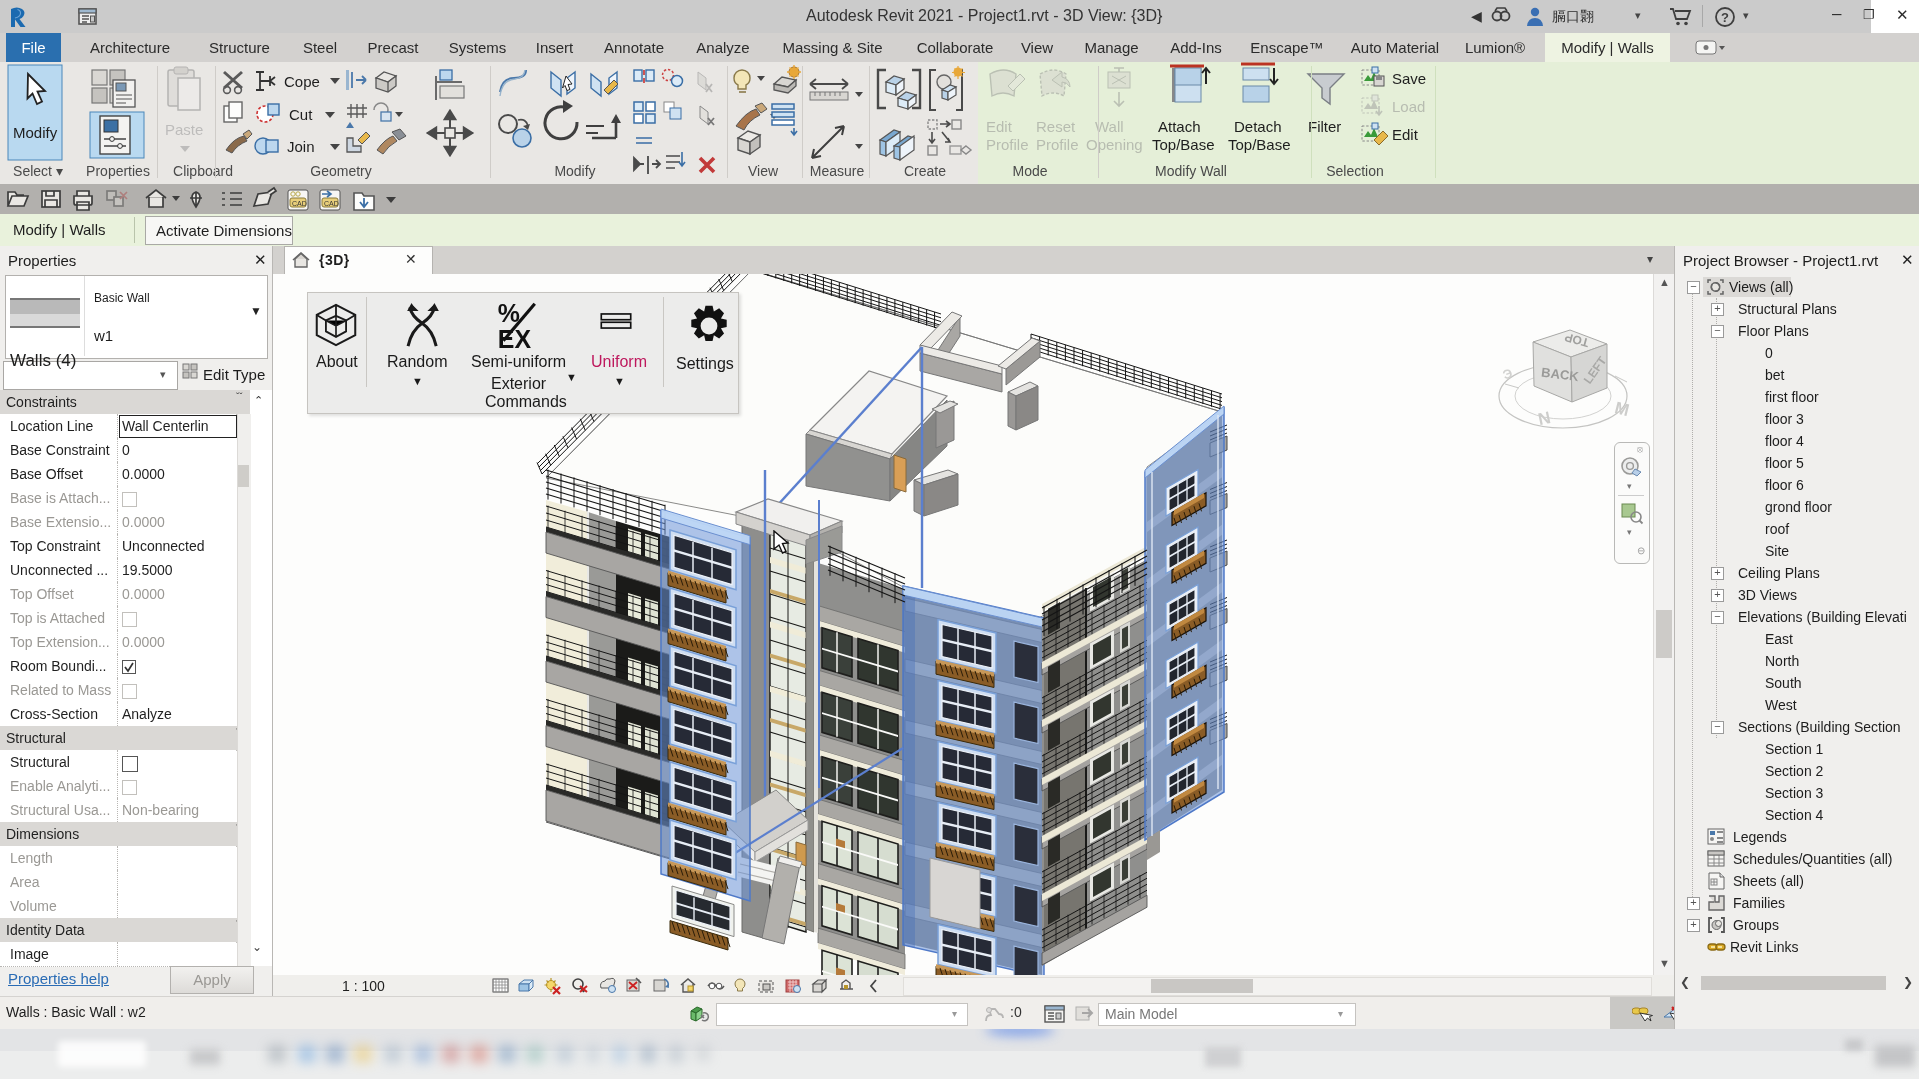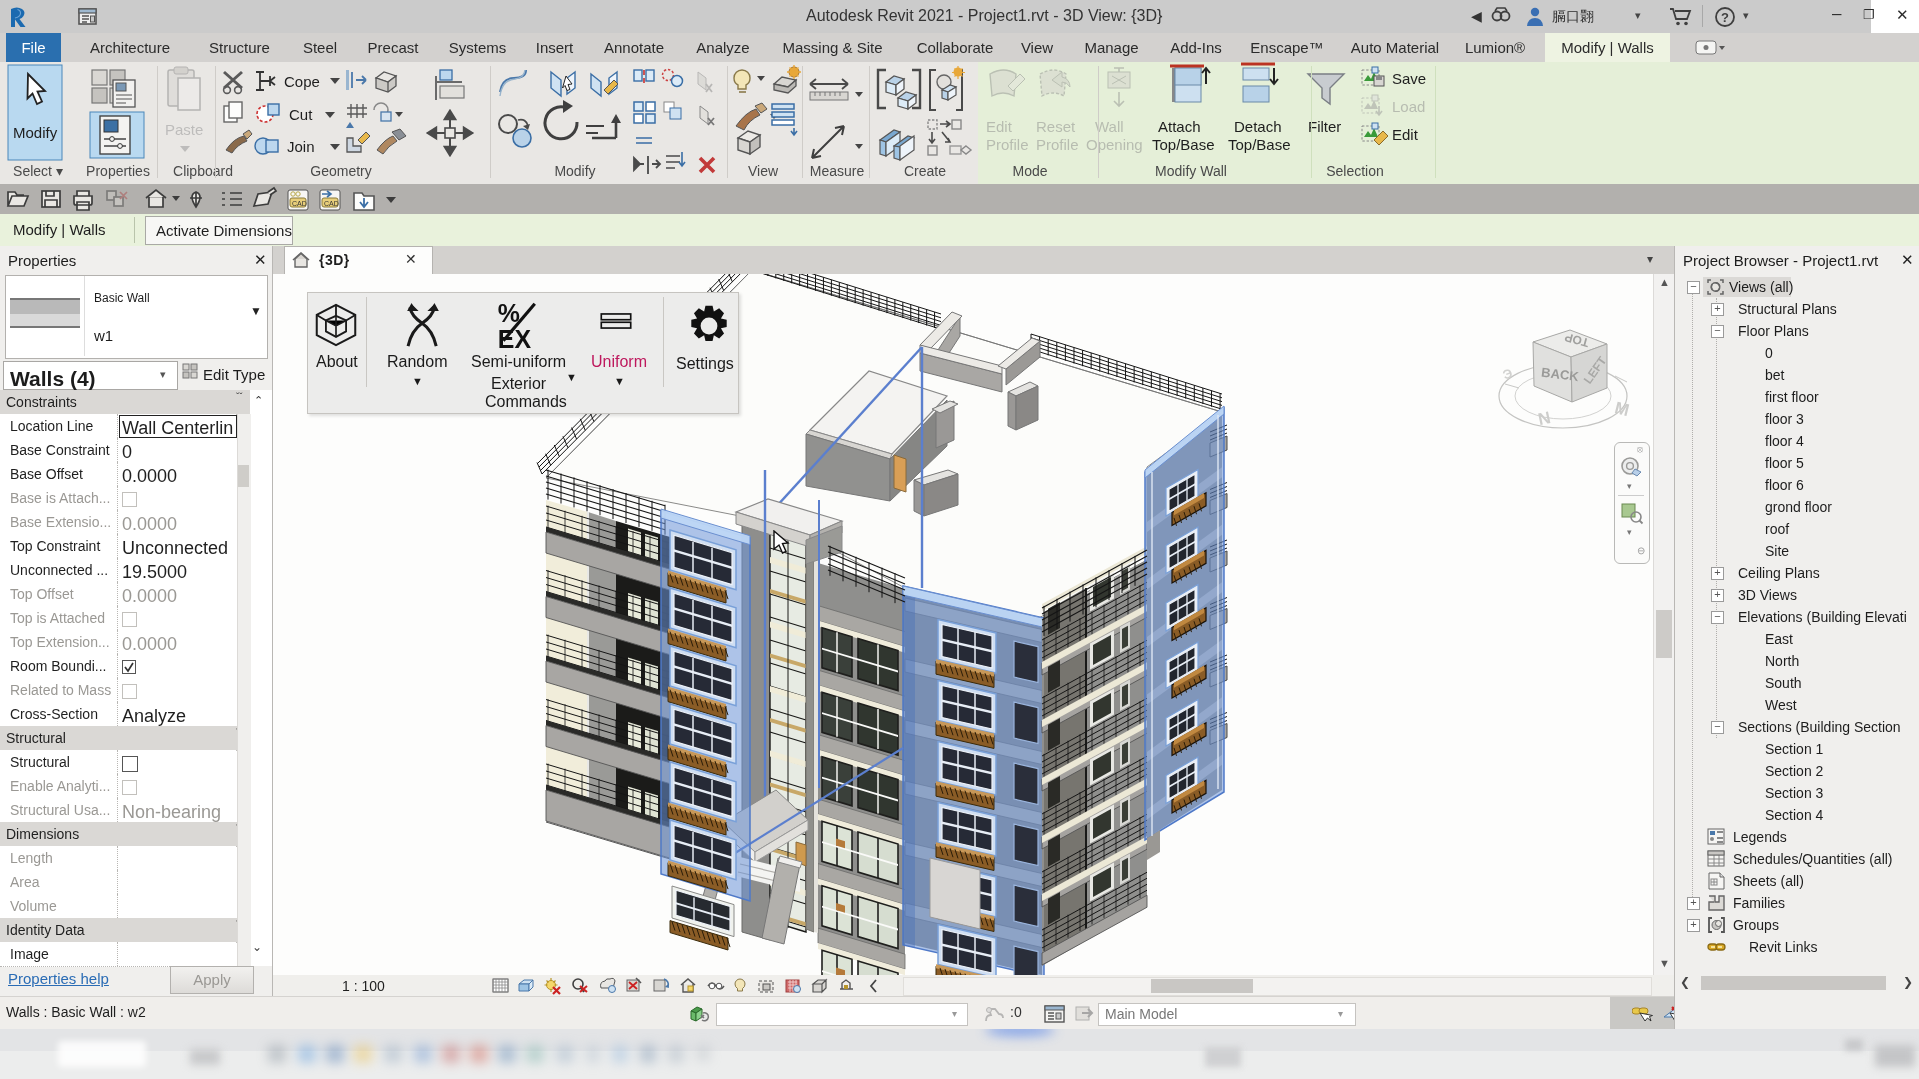--- a/index.html
+++ b/index.html
@@ -22,21 +22,21 @@
 #vtabs{left:273px;top:246px;width:1401px;height:28px;background:#d3d1ce;}
 #canvas{left:273px;top:274px;width:1380px;height:701px;background:#fdfdfc;}
 #vscroll{left:1653px;top:274px;width:21px;height:701px;background:#f2f1f0;border-left:1px solid #dcdad8;}
 #viewbar{left:273px;top:975px;width:1401px;height:21px;background:#f0efec;}
 #statusbar{left:0;top:996px;width:1919px;height:33px;background:#f0eeeb;border-top:1px solid #d5d3d0;}
 #taskbar{left:0;top:1029px;width:1919px;height:50px;background:#e8e9ea;overflow:hidden;}
 
 .prow{position:absolute;left:0;width:236px;height:24px;background:#fff;border-bottom:1px dotted #b8b6b3;}
 .phead{position:absolute;left:0;width:250px;height:24px;background:#dad8d5;border-bottom:1px solid #c2c0bd;}
 .plbl{position:absolute;left:10px;top:4px;font-size:14px;color:#1f1f1f;}
-.pval{position:absolute;left:122px;top:4px;font-size:18px;color:#1f1f1f;}
+.pval{position:absolute;left:122px;top:4px;font-size:14px;color:#1f1f1f;}
 .gray{color:#9a9894 !important;}
 .cell-sep{position:absolute;left:117px;top:0;width:1px;height:24px;border-left:1px dotted #b8b6b3;}
 
 .trow{position:absolute;font-size:14px;color:#1d1d1d;height:22px;line-height:22px;}
 .pm{position:absolute;width:11px;height:11px;background:#fff;border:1px solid #9a9a9a;font-size:11px;line-height:9px;text-align:center;color:#555;}
 </style></head>
 <body>
 
 <div class="abs" id="titlebar">
   <svg class="abs" style="left:8px;top:5px" width="24" height="24" viewBox="0 0 24 24">
@@ -446,21 +446,21 @@
 
   <div class="abs" style="left:5px;top:29px;width:261px;height:82px;background:#fff;border:1px solid #b3b1ae;"></div>
   <div class="abs" style="left:6px;top:30px;width:78px;height:80px;background:#fff;border-right:1px solid #ddd;"></div>
   <div class="abs" style="left:10px;top:52px;width:70px;height:14px;background:#b9b9b9;border-top:2px solid #777;border-bottom:1px solid #777;"></div>
   <div class="abs" style="left:10px;top:68px;width:70px;height:12px;background:#d9d9d9;border-bottom:2px solid #777;"></div>
   <div class="tx" style="left:94px;top:45px;font-size:12px;color:#1c1c1c;">Basic Wall</div>
   <div class="tx" style="left:94px;top:66px;font-size:15px;color:#1c1c1c;margin-top:15px;">w1</div>
   <div class="tx" style="left:250px;top:58px;font-size:12px;color:#222;">▼</div>
 
   <div class="abs" style="left:3px;top:115px;width:173px;height:27px;background:#fff;border:1px solid #a9a7a4;"></div>
-  <div class="tx" style="left:10px;top:121px;font-size:21px;color:#1c1c1c;font-weight:bold;">Walls (4)</div>
+  <div class="tx" style="left:10px;top:105px;font-size:17px;color:#1c1c1c;">Walls (4)</div>
   <div class="tx" style="left:160px;top:122px;font-size:11px;color:#555;">▾</div>
   <svg class="abs" style="left:182px;top:117px" width="17" height="17" viewBox="0 0 17 17">
       <g fill="#d9d7d3" stroke="#777">
         <rect x="1" y="1" width="6" height="6"></rect>
         <rect x="9" y="1" width="6" height="6" fill="#c5c3bf"></rect>
         <rect x="1" y="9" width="6" height="6" fill="#c5c3bf"></rect>
         <rect x="9" y="9" width="6" height="6"></rect>
       </g>
     </svg>
   <div class="tx" style="left:203px;top:120px;font-size:15px;color:#1c1c1c;">Edit Type</div>
@@ -1774,21 +1774,21 @@
       <div class="abs" style="left:32px;top:662px;">
         <svg width="20" height="18" viewBox="0 0 20 18">
           <g fill="#d9a826" stroke="#8a6a14" stroke-width="1.3">
             <rect x="1" y="6" width="9" height="6" rx="3"></rect>
             <rect x="9" y="6" width="9" height="6" rx="3"></rect>
           </g>
           <rect x="4" y="8" width="4" height="2" fill="#f5e29a"></rect>
           <rect x="11" y="8" width="4" height="2" fill="#f5e29a"></rect>
         </svg>
       </div>
-      <div class="trow" style="left:74px;top:660px;">Revit Links</div>
+      <div class="trow" style="left:55px;top:660px;">Revit Links</div>
     </div>
   <div class="abs" style="left:0;top:728px;width:245px;height:18px;background:#f0efed;">
     <div class="tx" style="left:5px;top:1px;font-size:12px;color:#444;">❮</div>
     <div class="abs" style="left:26px;top:2px;width:185px;height:14px;background:#c9c7c4;"></div>
     <div class="tx" style="left:228px;top:1px;font-size:12px;color:#444;">❯</div>
   </div>
 </div>
 
 <div class="abs" id="taskbar">
   <div class="abs" style="left:0;top:0;width:1919px;height:22px;background:#e3e4e6;"></div>

